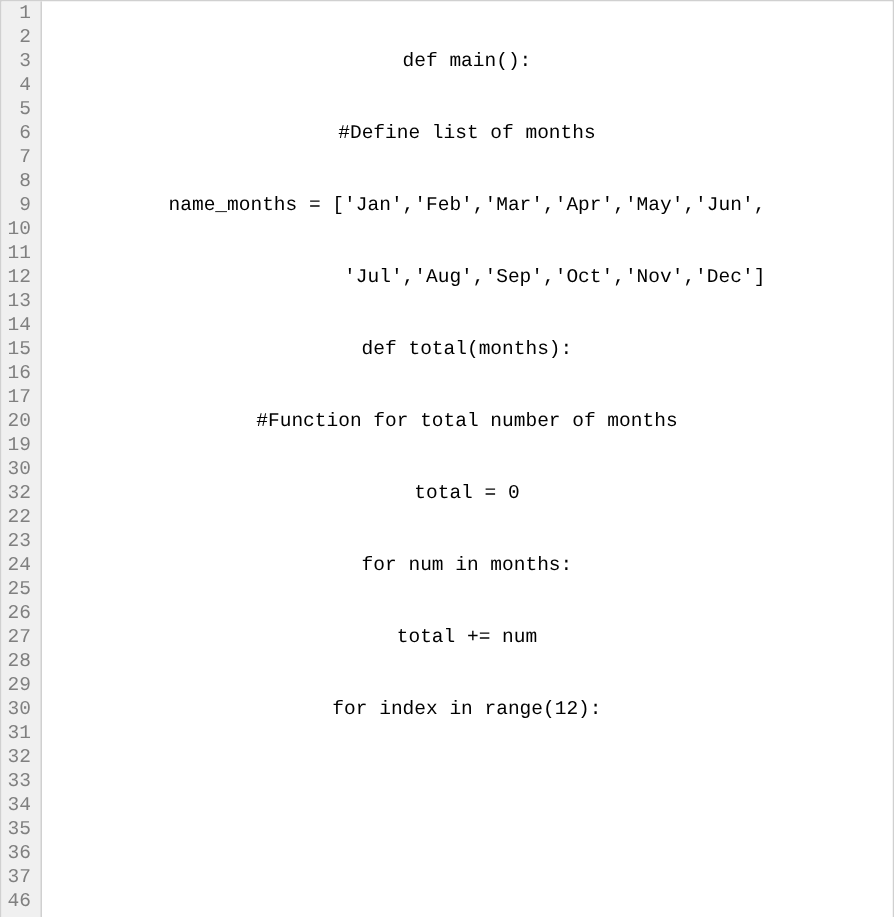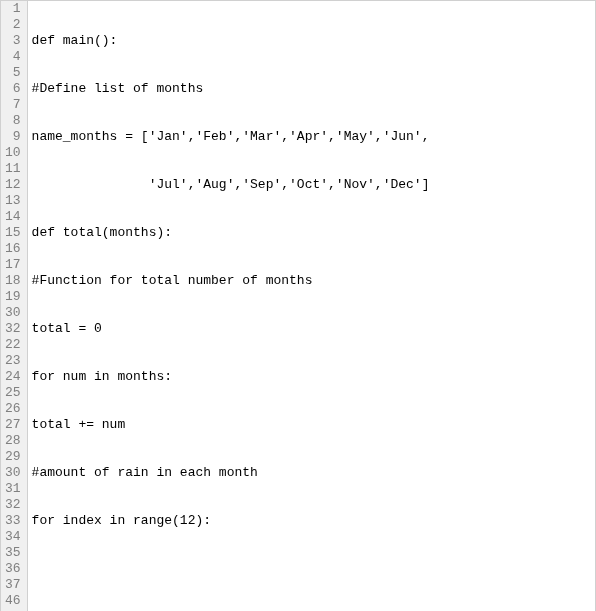--- a/index.html
+++ b/index.html
@@ -35,20 +35,21 @@
       background: #ffffff;
       color: #000000;
       padding: 0 4px;
       flex: 1;
       white-space: pre;
       overflow: hidden;
     }
     .code-line {
       height: 16px;
       white-space: pre;
+      text-align: center;
     }
   </style>
 </head>
 <body>
 
 <div class="code-container">
   <div class="gutter">
     <div class="gutter-line">1</div>
     <div class="gutter-line">2</div>
     <div class="gutter-line">3</div>
@@ -59,21 +60,21 @@
     <div class="gutter-line">8</div>
     <div class="gutter-line">9</div>
     <div class="gutter-line">10</div>
     <div class="gutter-line">11</div>
     <div class="gutter-line">12</div>
     <div class="gutter-line">13</div>
     <div class="gutter-line">14</div>
     <div class="gutter-line">15</div>
     <div class="gutter-line">16</div>
     <div class="gutter-line">17</div>
-    <div class="gutter-line">18</div>
+    <div class="gutter-line">20</div>
     <div class="gutter-line">19</div>
     <div class="gutter-line">30</div>
     <div class="gutter-line">32</div>
     <div class="gutter-line">22</div>
     <div class="gutter-line">23</div>
     <div class="gutter-line">24</div>
     <div class="gutter-line">25</div>
     <div class="gutter-line">26</div>
     <div class="gutter-line">27</div>
     <div class="gutter-line">28</div>
@@ -91,21 +92,20 @@
   <div class="code-area">
     <div class="code-line">def main():</div>
     <div class="code-line">#Define list of months</div>
     <div class="code-line">name_months = ['Jan','Feb','Mar','Apr','May','Jun',</div>
     <div class="code-line">               'Jul','Aug','Sep','Oct','Nov','Dec']</div>
     <div class="code-line">def total(months):</div>
     <div class="code-line">#Function for total number of months</div>
     <div class="code-line">total = 0</div>
     <div class="code-line">for num in months:</div>
     <div class="code-line">total += num</div>
-    <div class="code-line">#amount of rain in each month</div>
     <div class="code-line">for index in range(12):</div>
     
     
     
     
     
     
     
     
     

